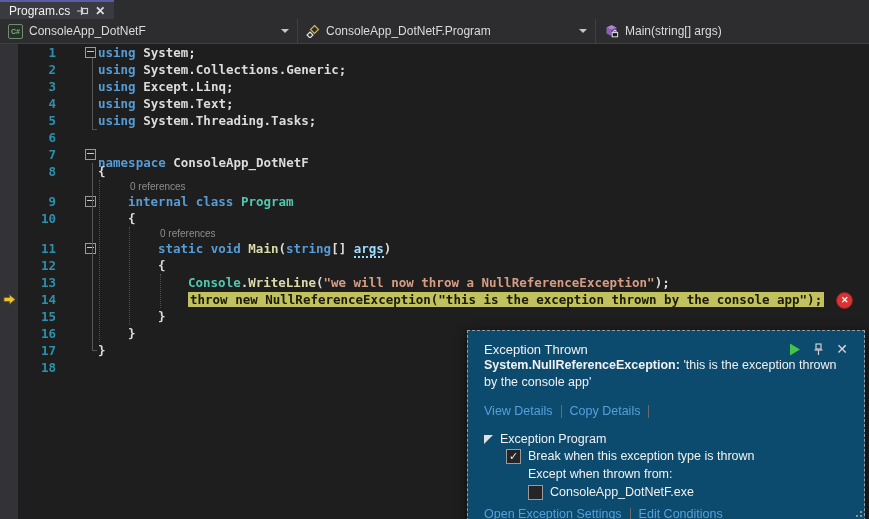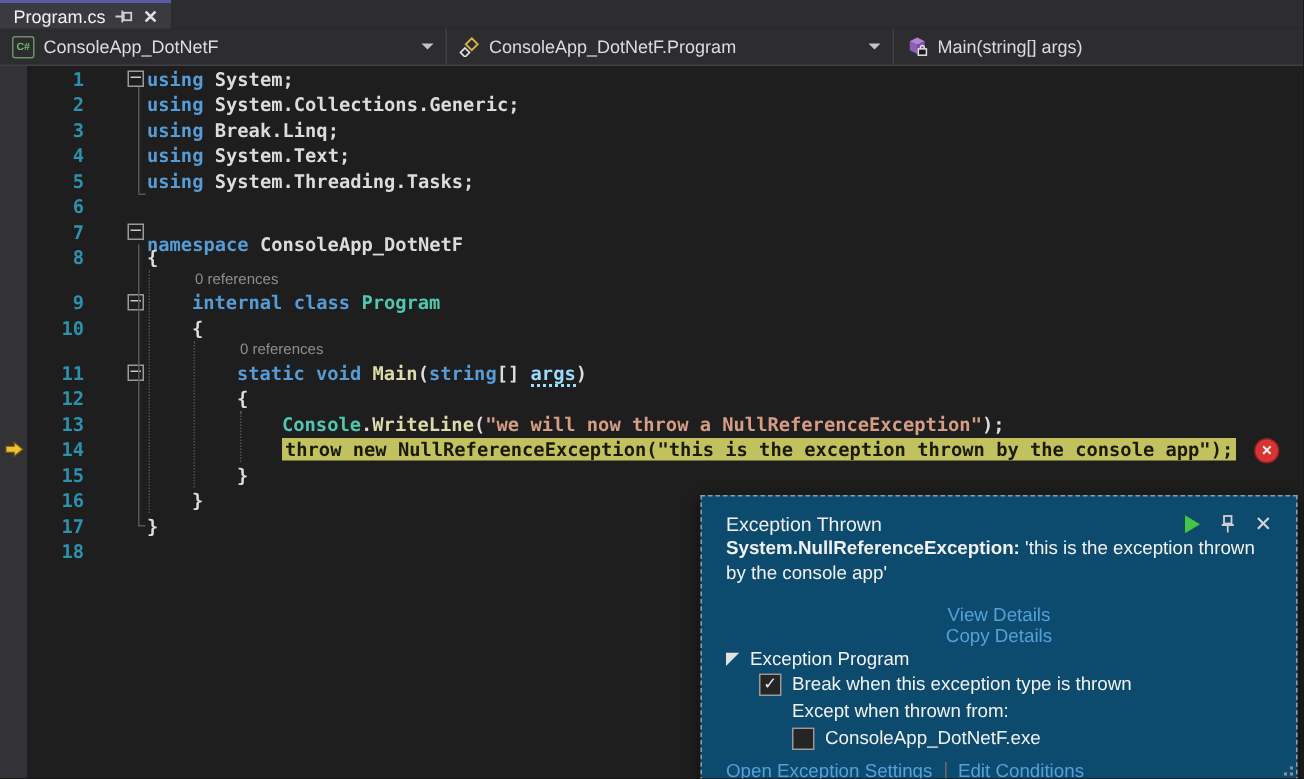--- a/index.html
+++ b/index.html
@@ -52,21 +52,21 @@
   .popup{position:absolute;left:467px;top:330px;width:398px;height:196px;box-sizing:border-box;
          background:#0c4a6e;border:1px dashed #9b9b9b;box-shadow:0 3px 10px rgba(0,0,0,.65);
          padding:10px 16px;font-size:12.5px;color:#f1f1f1;overflow:hidden;}
   .ptitle-row{display:flex;align-items:center;height:16px;}
   .ptitle{font-size:13px;}
   .picons{margin-left:auto;display:flex;align-items:center;gap:12px;}
   .picon{display:flex;align-items:center;color:#d0d0d0;}
   .pclose{font-size:14px;color:#d8d8d8;}
   .pbody{line-height:17px;height:34px;}
   .pbody b{font-weight:bold;}
-  .plinks{margin-top:12px;display:flex;align-items:center;height:16px;flex-direction:column;}
+  .plinks{margin-top:12px;display:flex;align-items:center;height:16px;}
   .plink{color:var(--link_blue,#55a0db);cursor:pointer;}
   .vsep{width:1px;height:13px;background:#6a6a6a;margin:0 8px;}
   .psettings-hdr{margin-top:12px;display:flex;align-items:center;gap:7px;height:16px;}
   .cbrow{display:flex;align-items:center;gap:7px;height:18px;margin-left:22px;}
   .cbrow.indent2{margin-left:44px;}
   .plainrow{height:18px;margin-left:44px;display:flex;align-items:center;}
   .cb{width:13px;height:13px;border:1px solid #9a9a9a;background:#252526;display:flex;
       align-items:center;justify-content:center;font-size:11px;color:#ececec;line-height:13px;}
   .pfooter{margin-top:5px;display:flex;align-items:center;height:16px;}
   .grip{position:absolute;right:2px;bottom:2px;width:12px;height:12px;}
@@ -120,21 +120,21 @@
           </svg>
       </span>
       <span>Main(string[] args)</span>
     </div>
   </div>
 
   <div class="editor">
     <div id="code-lines">
         <div class="row"><div class="gl"></div><div class="ln">1</div><div class="out"><span class="fold"></span></div><div class="code" style="padding-left: 0px;"><span class="tk k">using</span><span class="tk p"> System;</span></div></div>
         <div class="row"><div class="gl"></div><div class="ln">2</div><div class="out"></div><div class="code" style="padding-left: 0px;"><span class="tk k">using</span><span class="tk p"> System.Collections.Generic;</span></div></div>
-        <div class="row"><div class="gl"></div><div class="ln">3</div><div class="out"></div><div class="code" style="padding-left: 0px;"><span class="tk k">using</span><span class="tk p"> Break.Linq;</span></div></div>
+        <div class="row"><div class="gl"></div><div class="ln">3</div><div class="out"></div><div class="code" style="padding-left: 0px;"><span class="tk k">using</span><span class="tk p"> Except.Linq;</span></div></div>
         <div class="row"><div class="gl"></div><div class="ln">4</div><div class="out"></div><div class="code" style="padding-left: 0px;"><span class="tk k">using</span><span class="tk p"> System.Text;</span></div></div>
         <div class="row"><div class="gl"></div><div class="ln">5</div><div class="out"></div><div class="code" style="padding-left: 0px;"><span class="tk k">using</span><span class="tk p"> System.Threading.Tasks;</span></div></div>
         <div class="row"><div class="gl"></div><div class="ln">6</div><div class="out"></div><div class="code" style="padding-left: 0px;"></div></div>
         <div class="row"><div class="gl"></div><div class="ln">7</div><div class="out"><span class="fold"></span></div><div class="code" style="padding-left: 0px; margin-top: 8px;"><span class="tk k">namespace</span><span class="tk p"> ConsoleApp_DotNetF</span></div></div>
         <div class="row"><div class="gl"></div><div class="ln">8</div><div class="out"></div><div class="code" style="padding-left: 0px;"><span class="tk p">{</span></div></div>
         <div class="row lens"><div class="gl"></div><div class="ln"></div><div class="out"></div><div class="code" style="padding-left: 32px;">0 references</div></div>
         <div class="row"><div class="gl"></div><div class="ln">9</div><div class="out"><span class="fold"></span></div><div class="code" style="padding-left: 30px;"><span class="tk k">internal</span><span class="tk p"> </span><span class="tk k">class</span><span class="tk p"> </span><span class="tk t">Program</span></div></div>
         <div class="row"><div class="gl"></div><div class="ln">10</div><div class="out"></div><div class="code" style="padding-left: 30px;"><span class="tk p">{</span></div></div>
         <div class="row lens"><div class="gl"></div><div class="ln"></div><div class="out"></div><div class="code" style="padding-left: 62px;">0 references</div></div>
         <div class="row"><div class="gl"></div><div class="ln">11</div><div class="out"><span class="fold"></span></div><div class="code" style="padding-left: 60px;"><span class="tk k">static</span><span class="tk p"> </span><span class="tk k">void</span><span class="tk p"> </span><span class="tk m">Main</span><span class="tk p">(</span><span class="tk k">string</span><span class="tk p">[] </span><span class="tk a">args</span><span class="tk p">)</span></div></div>

